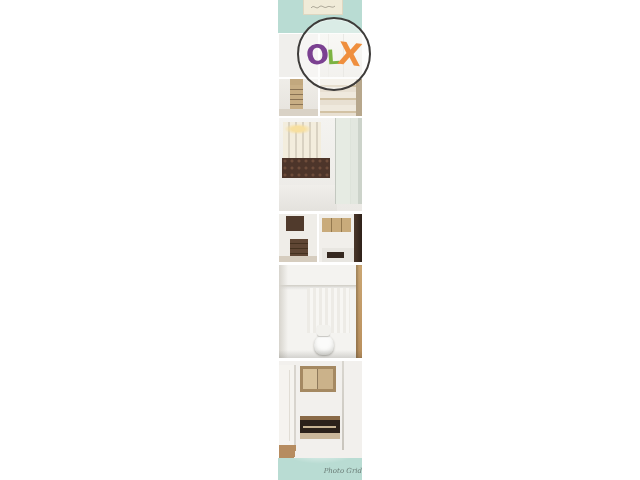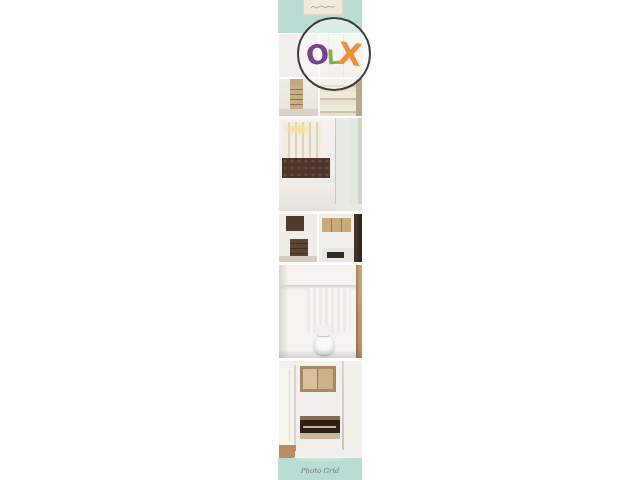--- a/index.html
+++ b/index.html
@@ -107,21 +107,21 @@
   .l-o{font-size:27px;transform:rotate(-8deg);}
   .l-l{font-size:20px;transform:translateY(3px) rotate(-4deg);margin-left:-2px;}
   .l-x{font-size:31px;transform:rotate(7deg);margin-left:-1px;}
 </style>
 </head>
 <body>
 
 <div>
 
   <div class="abs band band-top" style="background-color: rgb(185, 220, 211);"></div>
-  <div class="abs band band-bottom" style="background-color: rgb(185, 220, 211);">
+  <div class="abs band band-bottom" style="background-color: rgb(185, 220, 211); justify-content: flex-end;">
     <span class="watermark" style="color: rgb(92, 107, 102);">Photo Grid</span>
   </div>
 
   <div class="abs label-top">
     <svg width="28" height="8" viewBox="0 0 28 8">
       <path d="M2 5 C5 1,7 7,10 4 C13 1,15 6,18 4 C21 2,23 6,26 3" stroke="#9a9687" stroke-width="0.8" fill="none"></path>
     </svg>
   </div>
 
   <div class="abs photo p-r1l" title="Room window with gray vertical blinds"></div>

